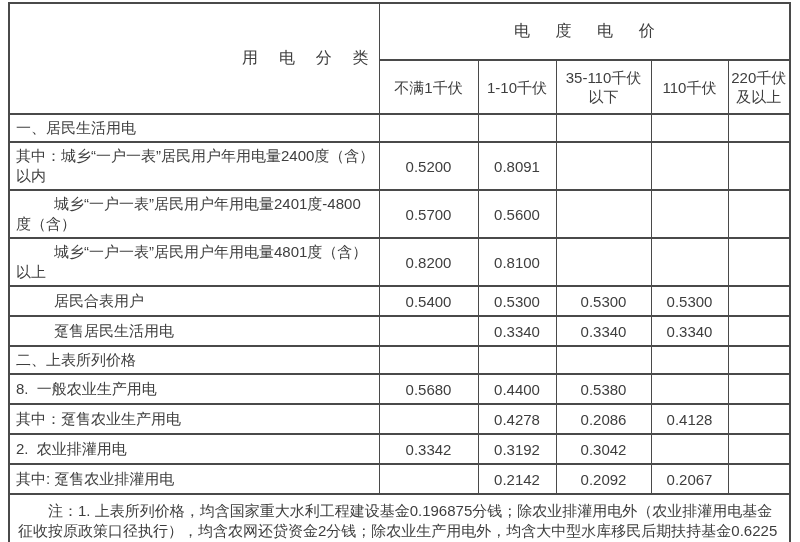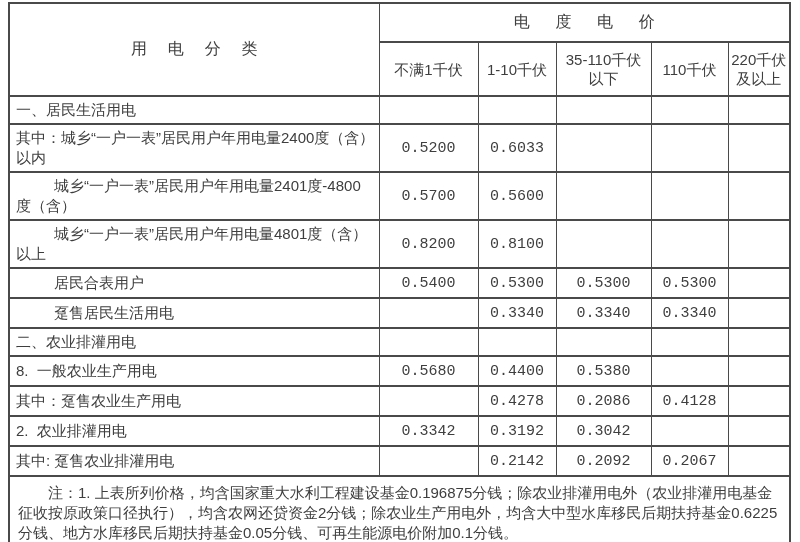--- a/index.html
+++ b/index.html
@@ -28,23 +28,23 @@
   th, td {
     border: 2px solid var(--border);
     border-left-width: 1px;
     border-right-width: 1px;
     font-weight: normal;
     color: var(--text);
     overflow: hidden;
   }
   
   tr.group-row { height: 24px; }
-  th.h-group { font-size: 16px; text-align: center; padding: 8px; }
+  th.h-group { font-size: 16px; text-align: center; padding: 17px; }
   th.h-group .sp2 { letter-spacing: 1.6em; margin-right: -1.6em; }
-  th.corner { font-size: 16px; text-align: center; padding: 10px; }
+  th.corner { font-size: 16px; text-align: right; padding: 10px; }
   th.corner .sp1 { letter-spacing: 1.3em; margin-right: -1.3em; }
   tr.voltage-row { height: 54px; }
   th.vth {
     font-size: 15px;
     text-align: center;
     white-space: pre-line;
     line-height: 19px;
     padding: 2px 1px;
   }
   
@@ -57,21 +57,20 @@
     white-space: pre-wrap;
     line-height: 20px;
     vertical-align: middle;
   }
   td.label.indent { text-indent: 38px; }
   td.val {
     font-size: 15px;
     text-align: center;
     vertical-align: middle;
     padding: 0 2px;
-    font-family: Liberation Mono, monospace;
   }
   
   tr.r-notes { height: 121px; }
   td.notes {
     vertical-align: top;
     text-align: left;
     padding: 2px 10px 4px 8px;
   }
   p.note {
     margin: 16px 0;
@@ -114,21 +113,21 @@
         <td class="label">一、居民生活用电</td>
         <td class="val"></td>
         <td class="val"></td>
         <td class="val"></td>
         <td class="val"></td>
         <td class="val"></td>
       </tr>
       <tr class="r-data">
         <td class="label">其中：城乡“一户一表”居民用户年用电量2400度（含）以内</td>
         <td class="val">0.5200</td>
-        <td class="val">0.6033</td>
+        <td class="val">0.8091</td>
         <td class="val"></td>
         <td class="val"></td>
         <td class="val"></td>
       </tr>
       <tr class="r-data">
         <td class="label indent">城乡“一户一表”居民用户年用电量2401度-4800度（含）</td>
         <td class="val">0.5700</td>
         <td class="val">0.5600</td>
         <td class="val"></td>
         <td class="val"></td>
@@ -152,21 +151,21 @@
       </tr>
       <tr class="r-data">
         <td class="label indent">趸售居民生活用电</td>
         <td class="val"></td>
         <td class="val">0.3340</td>
         <td class="val">0.3340</td>
         <td class="val">0.3340</td>
         <td class="val"></td>
       </tr>
       <tr class="r-section">
-        <td class="label">二、农业排灌用电</td>
+        <td class="label">二、上表所列价格</td>
         <td class="val"></td>
         <td class="val"></td>
         <td class="val"></td>
         <td class="val"></td>
         <td class="val"></td>
       </tr>
       <tr class="r-data">
         <td class="label">8.  一般农业生产用电</td>
         <td class="val">0.5680</td>
         <td class="val">0.4400</td>

